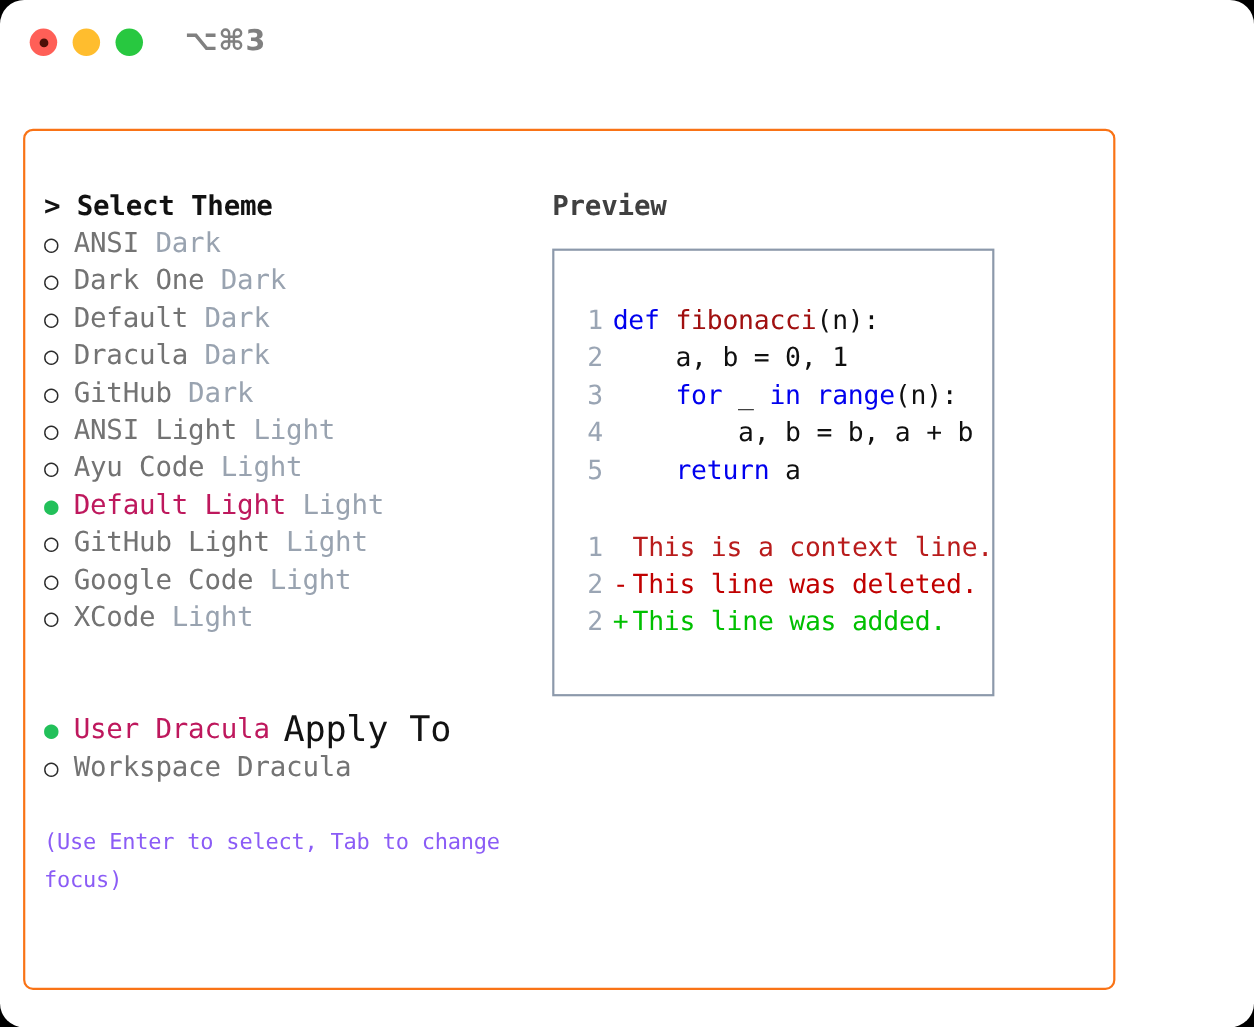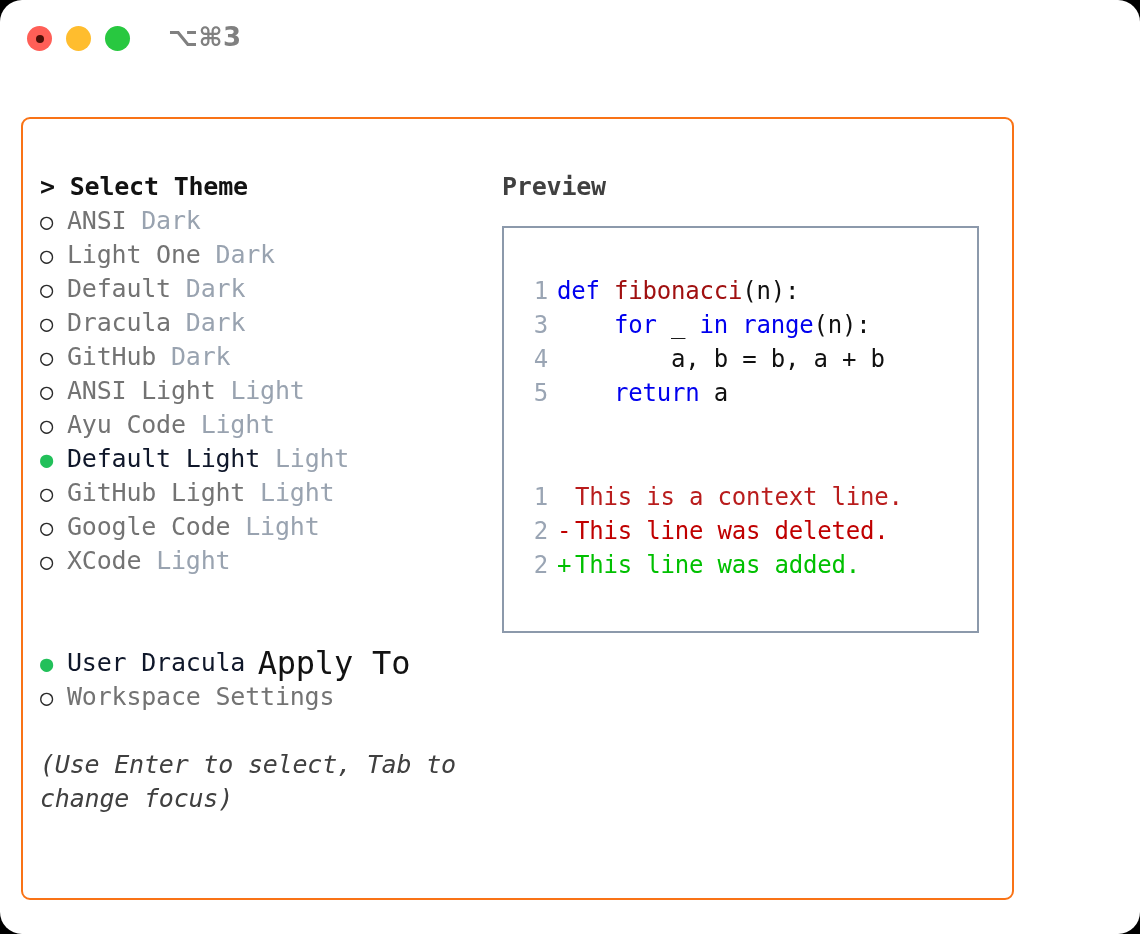--- a/index.html
+++ b/index.html
@@ -120,47 +120,46 @@
     letter-spacing: -0.2px;
     display: block;
   }
   .opt-row .marker {
     display: inline-block;
     width: 27px;
     color: #2b2b2b;
     font-size: 22px;
   }
   .opt-row.selected .marker { color: #22c05a; }
-  .opt-row.selected .label  { color: #0f172a; }
+  .opt-row.selected .label  { color: #be185d; }
   .opt-row .label { color: #737373; }
   .opt-row .tag   { color: #99a3b0; }
 
   .section-head {
     height: 34px;
     line-height: 34px;
     font-size: 32px;
     color: #121212;
     white-space: pre;
     letter-spacing: -0.2px;
   }
   .section-head .marker {
     display: inline-block;
     width: 27px;
   }
 
   .spacer-row { height: 34px; }
 
   .hint {
     margin-top: 34px;
-    font-size: 25px;
-    line-height: 34px;
-    color: #404040;
+    font-size: 20px;
+    line-height: 34px;
+    color: #8b5cf6;
     letter-spacing: -0.2px;
     width: 420px;
-    font-style: italic;
   }
 
   
   .right-col {
     position: absolute;
     left: 479px;
     top: 51px;
     width: 500px;
   }
 
@@ -168,21 +167,21 @@
     font-size: 25px;
     font-weight: bold;
     color: #404040;
     line-height: 34px;
     letter-spacing: -0.2px;
     white-space: pre;
   }
 
   .preview-box {
     margin-top: 22px;
-    width: 477px;
+    width: 402px;
     height: 407px;
     border: 2px solid #8c99ab;
     box-sizing: border-box;
     background: #ffffff;
     position: relative;
   }
 
   .code-block {
     position: absolute;
     left: 0;
@@ -241,52 +240,53 @@
 
   <div class="panel">
     <div class="columns">
 
       <div class="left-col">
 
         <div class="list-title">&gt; Select Theme</div>
 
         <div id="theme-list">
             <div class="opt-row"><span class="marker">○</span><span class="label">ANSI</span><span> </span><span class="tag">Dark</span></div>
-            <div class="opt-row"><span class="marker">○</span><span class="label">Light One</span><span> </span><span class="tag">Dark</span></div>
+            <div class="opt-row"><span class="marker">○</span><span class="label">Dark One</span><span> </span><span class="tag">Dark</span></div>
             <div class="opt-row"><span class="marker">○</span><span class="label">Default</span><span> </span><span class="tag">Dark</span></div>
             <div class="opt-row"><span class="marker">○</span><span class="label">Dracula</span><span> </span><span class="tag">Dark</span></div>
             <div class="opt-row"><span class="marker">○</span><span class="label">GitHub</span><span> </span><span class="tag">Dark</span></div>
             <div class="opt-row"><span class="marker">○</span><span class="label">ANSI Light</span><span> </span><span class="tag">Light</span></div>
             <div class="opt-row"><span class="marker">○</span><span class="label">Ayu Code</span><span> </span><span class="tag">Light</span></div>
             <div class="opt-row selected"><span class="marker">●</span><span class="label">Default Light</span><span> </span><span class="tag">Light</span></div>
             <div class="opt-row"><span class="marker">○</span><span class="label">GitHub Light</span><span> </span><span class="tag">Light</span></div>
             <div class="opt-row"><span class="marker">○</span><span class="label">Google Code</span><span> </span><span class="tag">Light</span></div>
             <div class="opt-row"><span class="marker">○</span><span class="label">XCode</span><span> </span><span class="tag">Light</span></div>
           </div>
 
         <div class="spacer-row"></div>
 
         <div class="section-head">
           <span class="marker"> </span><span>Apply To</span>
         </div>
 
         <div id="apply-to-list">
             <div class="opt-row selected"><span class="marker">●</span><span class="label">User Dracula</span></div>
-            <div class="opt-row"><span class="marker">○</span><span class="label">Workspace Settings</span></div>
+            <div class="opt-row"><span class="marker">○</span><span class="label">Workspace Dracula</span></div>
           </div>
 
         <div class="hint">(Use Enter to select, Tab to change focus)</div>
       </div>
 
       <div class="right-col">
         <div class="preview-title">Preview</div>
 
         <div class="preview-box">
           <div class="code-block" id="code-block">
               <div class="code-line"><span class="gutter">1</span><span class="code-text"><span class="tok-kw">def </span><span class="tok-fn">fibonacci</span><span class="tok-plain">(n):</span></span></div>
+              <div class="code-line"><span class="gutter">2</span><span class="code-text"><span class="tok-plain">    a, b = 0, 1</span></span></div>
               <div class="code-line"><span class="gutter">3</span><span class="code-text"><span class="tok-plain">    </span><span class="tok-kw">for</span><span class="tok-plain"> _ </span><span class="tok-kw">in</span><span class="tok-plain"> </span><span class="tok-kw">range</span><span class="tok-plain">(n):</span></span></div>
               <div class="code-line"><span class="gutter">4</span><span class="code-text"><span class="tok-plain">        a, b = b, a + b</span></span></div>
               <div class="code-line"><span class="gutter">5</span><span class="code-text"><span class="tok-plain">    </span><span class="tok-kw">return</span><span class="tok-plain"> a</span></span></div>
             </div>
           <div class="diff-block" id="diff-block">
               <div class="diff-line context"><span class="gutter">1</span><span class="sign"> </span><span class="dtext">This is a context line.</span></div>
               <div class="diff-line del"><span class="gutter">2</span><span class="sign">-</span><span class="dtext">This line was deleted.</span></div>
               <div class="diff-line add"><span class="gutter">2</span><span class="sign">+</span><span class="dtext">This line was added.</span></div>
             </div>
         </div>

